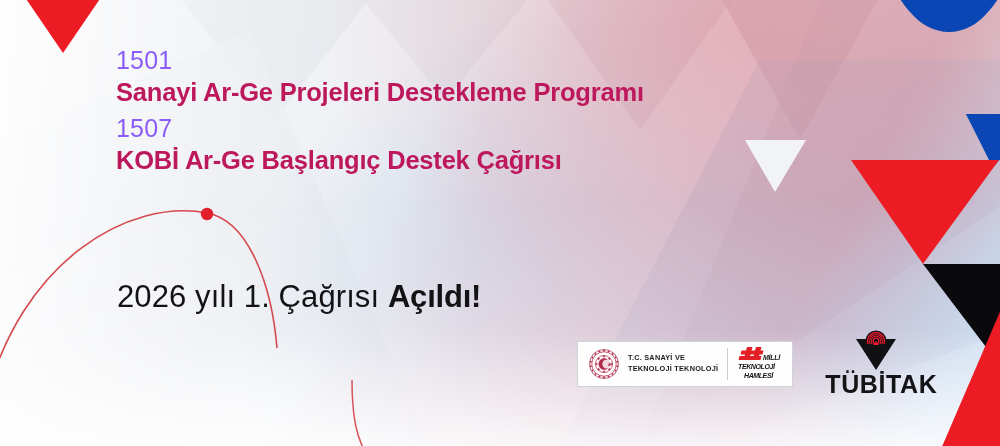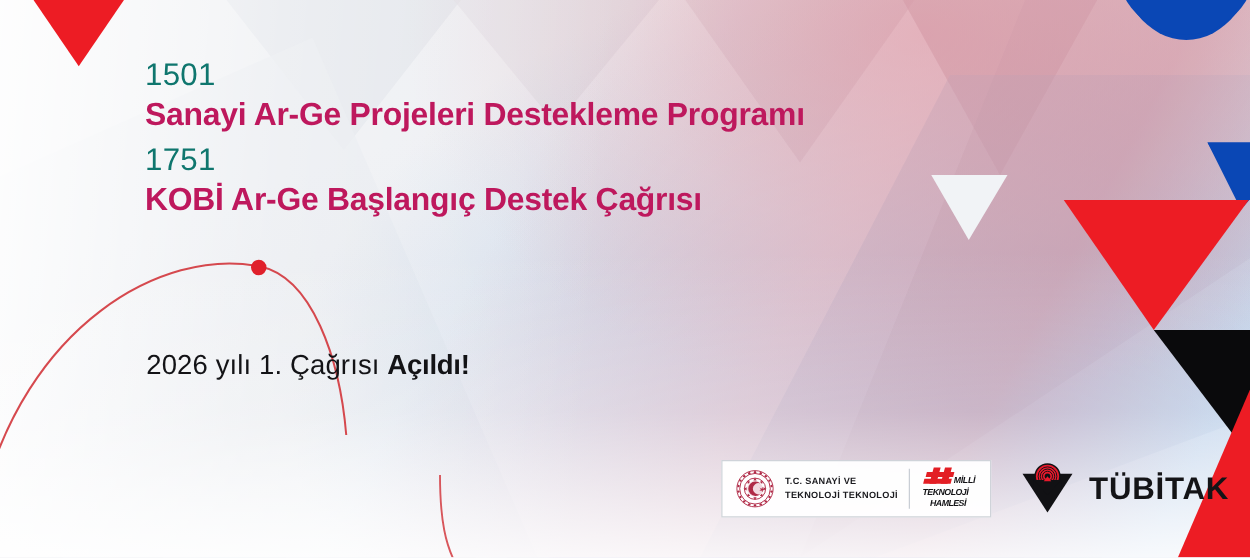--- a/index.html
+++ b/index.html
@@ -59,21 +59,21 @@
   
   #text-block {
     position: absolute;
     left: 116px;
     top: 46px;
     z-index: 20;
   }
   .code-line {
     font-size: 25px;
     font-weight: 400;
-    color: #0f766e;
+    color: #8b5cf6;
     letter-spacing: 0.2px;
     line-height: 1.18;
     margin: 0;
     white-space: nowrap;
   }
   .prog-line {
     font-size: 25.5px;
     font-weight: 700;
     color: #be185d;
     letter-spacing: -0.2px;
@@ -83,38 +83,38 @@
   }
   #code-1507 { margin-top: 6px; }
 
   #callout {
     position: absolute;
     left: 117px;
     top: 280px;
     z-index: 20;
     white-space: nowrap;
     color: #131316;
-    font-size: 22px;
+    font-size: 31px;
     line-height: 1.1;
     text-align: right;
   }
   #callout-normal {
     font-weight: 400;
     letter-spacing: 0.1px;
   }
   #callout-strong {
     font-weight: 700;
     letter-spacing: -0.2px;
   }
 
   
   #logo-bar {
     position: absolute;
     left: 577px;
-    top: 368px;
+    top: 330px;
     display: flex;
     align-items: center;
     z-index: 25;
   }
   #ministry-box {
     display: flex;
     align-items: center;
     border: 1px solid #cfd3d9;
     background: rgba(255,255,255,0.96);
     height: 46px;
@@ -135,20 +135,21 @@
     width: 1px;
     align-self: stretch;
     background: #c9ced5;
     margin: 6px 9px;
   }
   #milli-mark { flex: 0 0 auto; }
   #tubitak-group {
     display: flex;
     align-items: center;
     margin-left: 22px;
+    flex-direction: column;
   }
   #tubitak-wordmark {
     margin-left: 10px;
     font-size: 25px;
     font-weight: 700;
     color: #141417;
     letter-spacing: 0.6px;
     line-height: 1;
   }
 </style>
@@ -195,21 +196,21 @@
 
     <path d="M -15 404 C 20 260 130 198 207 213 C 250 221 272 288 277 348" fill="none" stroke="#d23a3f" stroke-width="1.6" opacity="0.92"></path>
     <circle cx="207" cy="214" r="6.2" fill="#e0202b"></circle>
 
     <path d="M 352 380 C 352 418 357 436 364 450" fill="none" stroke="#d23a3f" stroke-width="1.5" opacity="0.85"></path>
   </svg>
 
   <div id="text-block">
     <p class="code-line">1501</p>
     <p class="prog-line">Sanayi Ar-Ge Projeleri Destekleme Programı</p>
-    <p class="code-line" id="code-1507">1751</p>
+    <p class="code-line" id="code-1507">1507</p>
     <p class="prog-line">KOBİ Ar-Ge Başlangıç Destek Çağrısı</p>
   </div>
 
   <div id="callout">
     <span id="callout-normal">2026 yılı 1. Çağrısı </span><span id="callout-strong">Açıldı!</span>
   </div>
 
   <div id="logo-bar">
 
     <div id="ministry-box">

